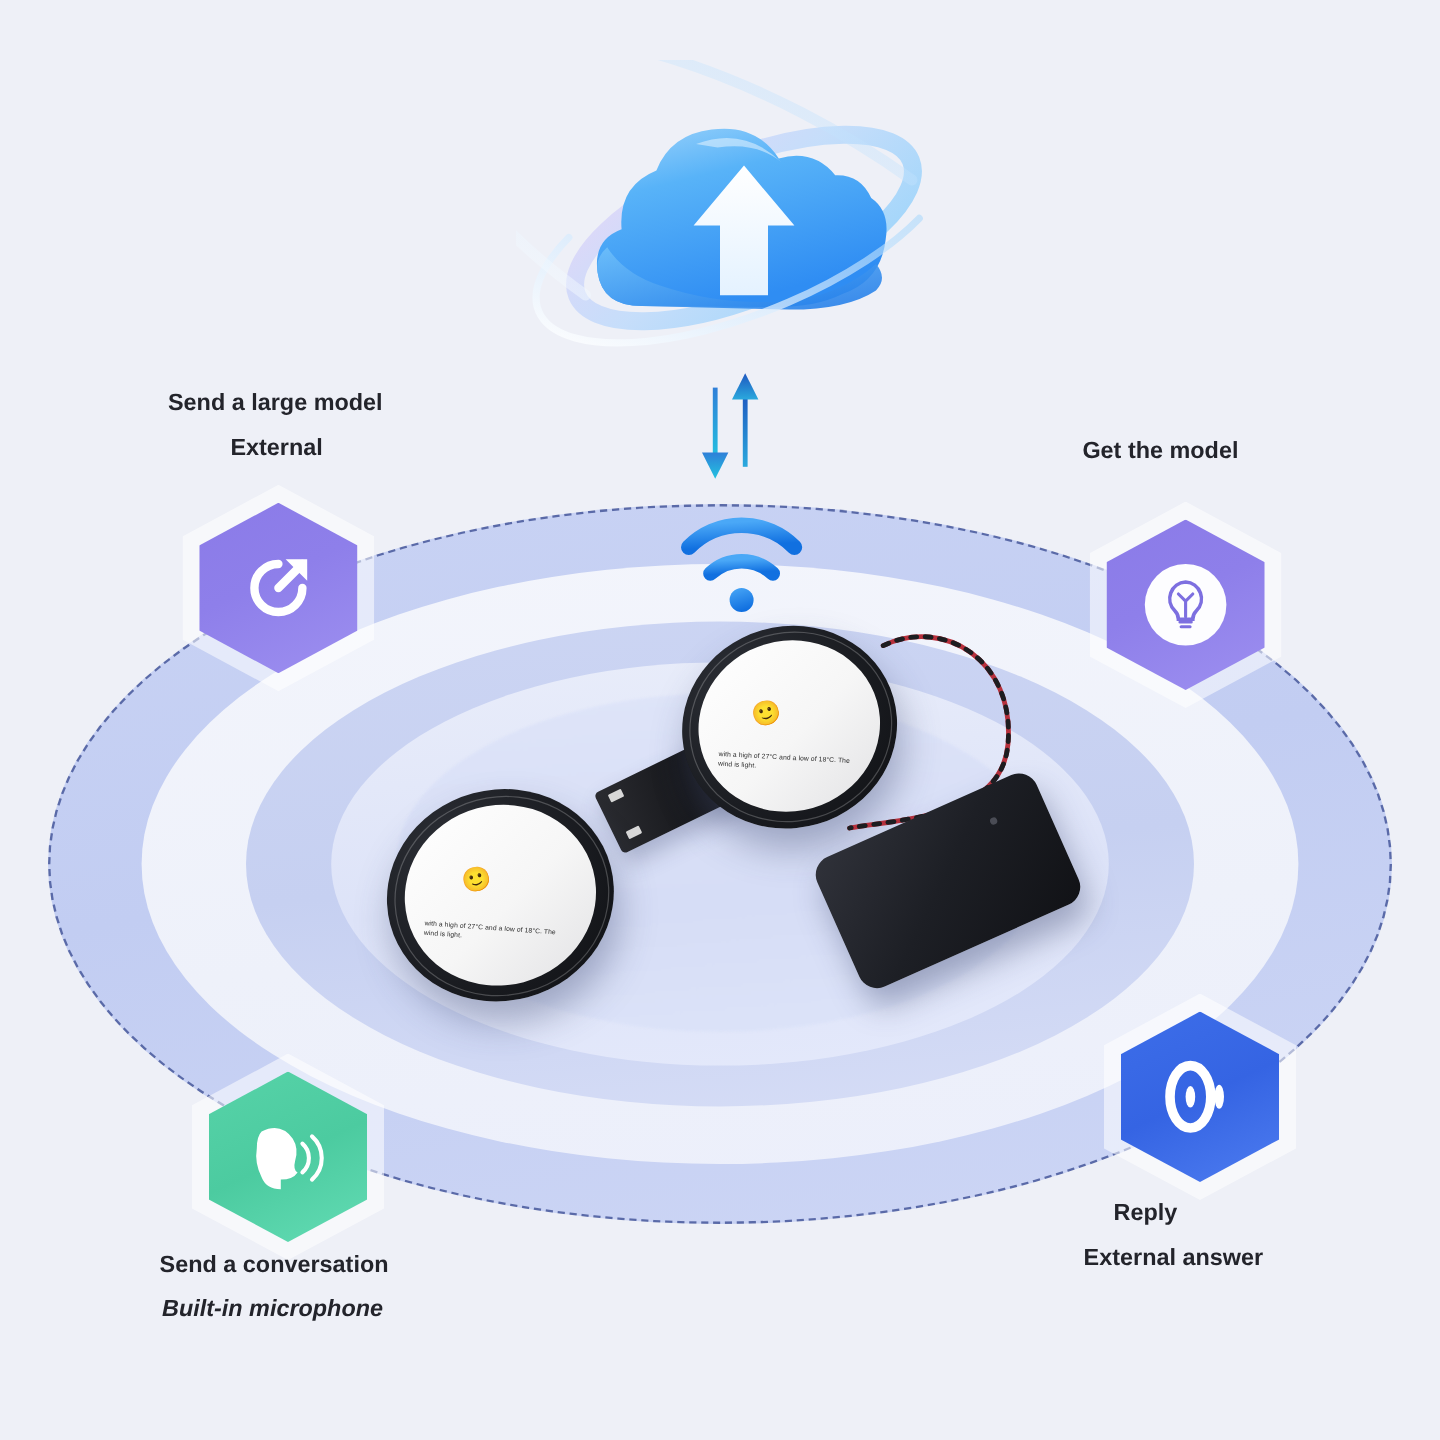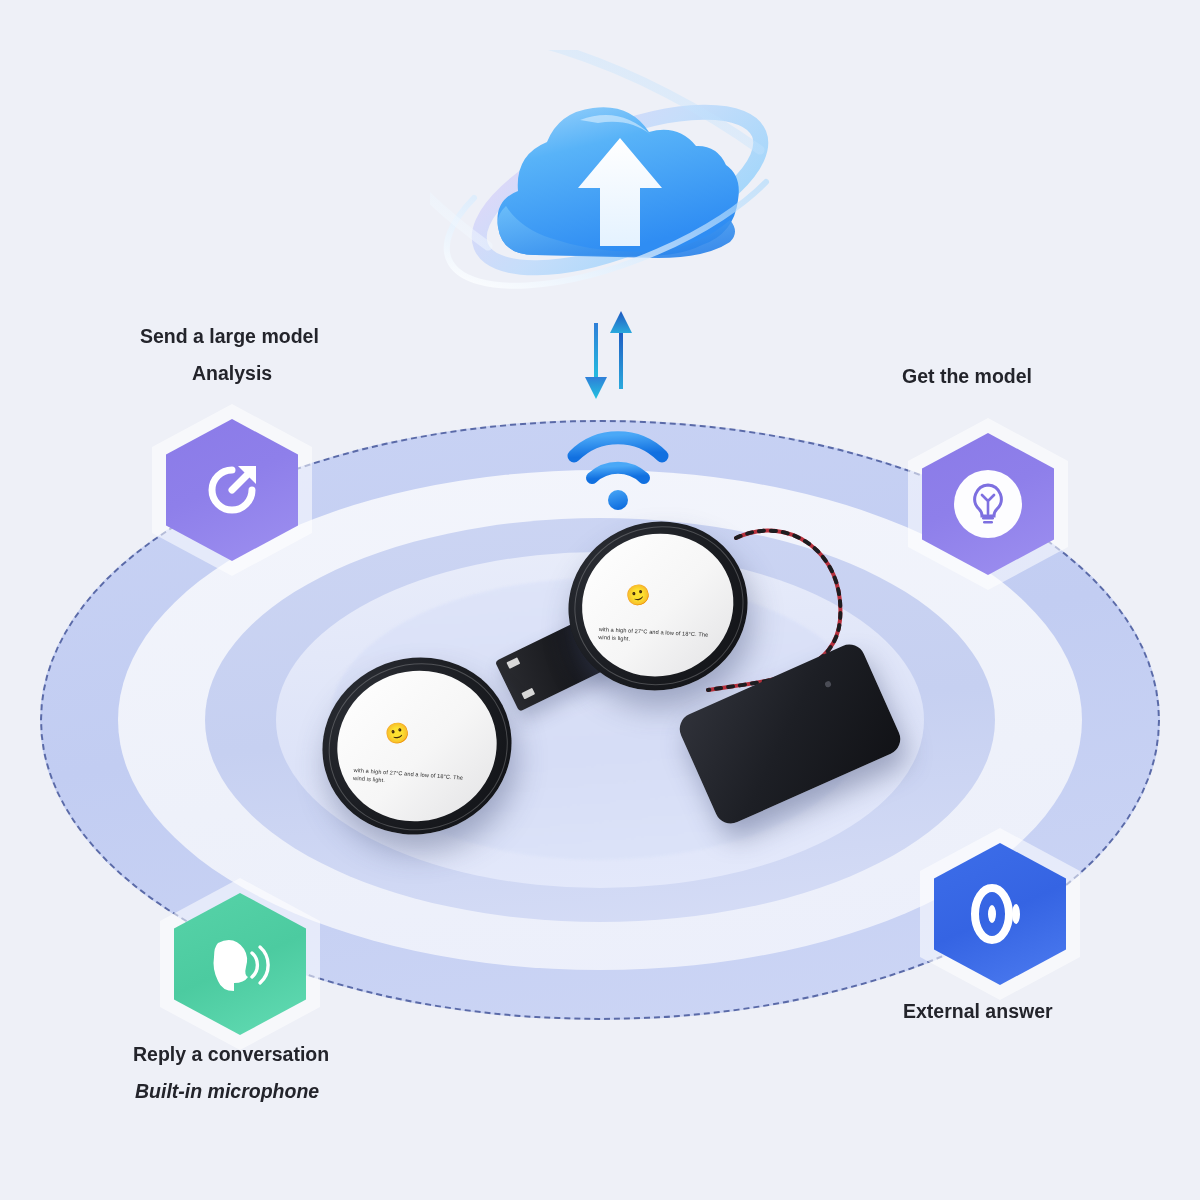--- a/index.html
+++ b/index.html
@@ -278,21 +278,21 @@
         <svg width="72" height="72" viewBox="0 0 72 72">
           <path d="M36 16 A20 20 0 1 0 56 36" fill="none" stroke="#ffffff" stroke-width="7" stroke-linecap="round"></path>
           <path d="M36 36 L56 16" stroke="#ffffff" stroke-width="7" stroke-linecap="round"></path>
           <path d="M42 12 L60 12 L60 30 Z" fill="#ffffff"></path>
         </svg>
       </div>
     </div>
   </div>
   <div class="hex-label lbl-send">
     <span class="l1">Send a large model</span>
-    <span class="l2">Analysis</span>
+    <span class="l2">External</span>
   </div>
 
   <div class="hex-node" style="left:908px;top:418px;">
     <div class="hex">
       <div class="halo"></div>
       <div class="body purple">
         <div class="white-circle">
           <svg width="42" height="46" viewBox="0 0 42 46">
             <path d="M21 4 A14 14 0 0 1 30 28 Q27 31 27 35 L15 35 Q15 31 12 28
                      A14 14 0 0 1 21 4 Z" fill="none" stroke="#7d6fe0" stroke-width="3"></path>
@@ -315,33 +315,34 @@
         <svg width="72" height="62" viewBox="0 0 72 62">
           <path d="M14 10 Q30 2 40 16 Q45 24 42 34 Q40 42 44 44 Q40 50 30 50 L30 58
                    Q18 58 14 48 Q8 36 10 24 Q10 14 14 10 Z" fill="#ffffff"></path>
           <path d="M48 20 A16 16 0 0 1 48 44" fill="none" stroke="#ffffff" stroke-width="3.4" stroke-linecap="round"></path>
           <path d="M56 14 A24 24 0 0 1 56 50" fill="none" stroke="#ffffff" stroke-width="3.4" stroke-linecap="round"></path>
         </svg>
       </div>
     </div>
   </div>
   <div class="hex-label lbl-conv">
-    <span class="l1">Reply a conversation</span>
+    <span class="l1">Send a conversation</span>
     <span class="l2">Built-in microphone</span>
   </div>
 
   <div class="hex-node" style="left:920px;top:828px;">
     <div class="hex">
       <div class="halo"></div>
       <div class="body blue">
         <svg width="72" height="66" viewBox="0 0 72 66">
           <ellipse cx="28" cy="33" rx="17" ry="26" fill="none" stroke="#ffffff" stroke-width="8"></ellipse>
           <ellipse cx="28" cy="33" rx="4" ry="9" fill="#ffffff"></ellipse>
           <ellipse cx="52" cy="33" rx="4" ry="10" fill="#ffffff"></ellipse>
         </svg>
       </div>
     </div>
   </div>
   <div class="hex-label lbl-reply">
+    <span class="l1">Reply</span>
     <span class="l2">External answer</span>
   </div>
 
 </div>
 
 </body></html>

